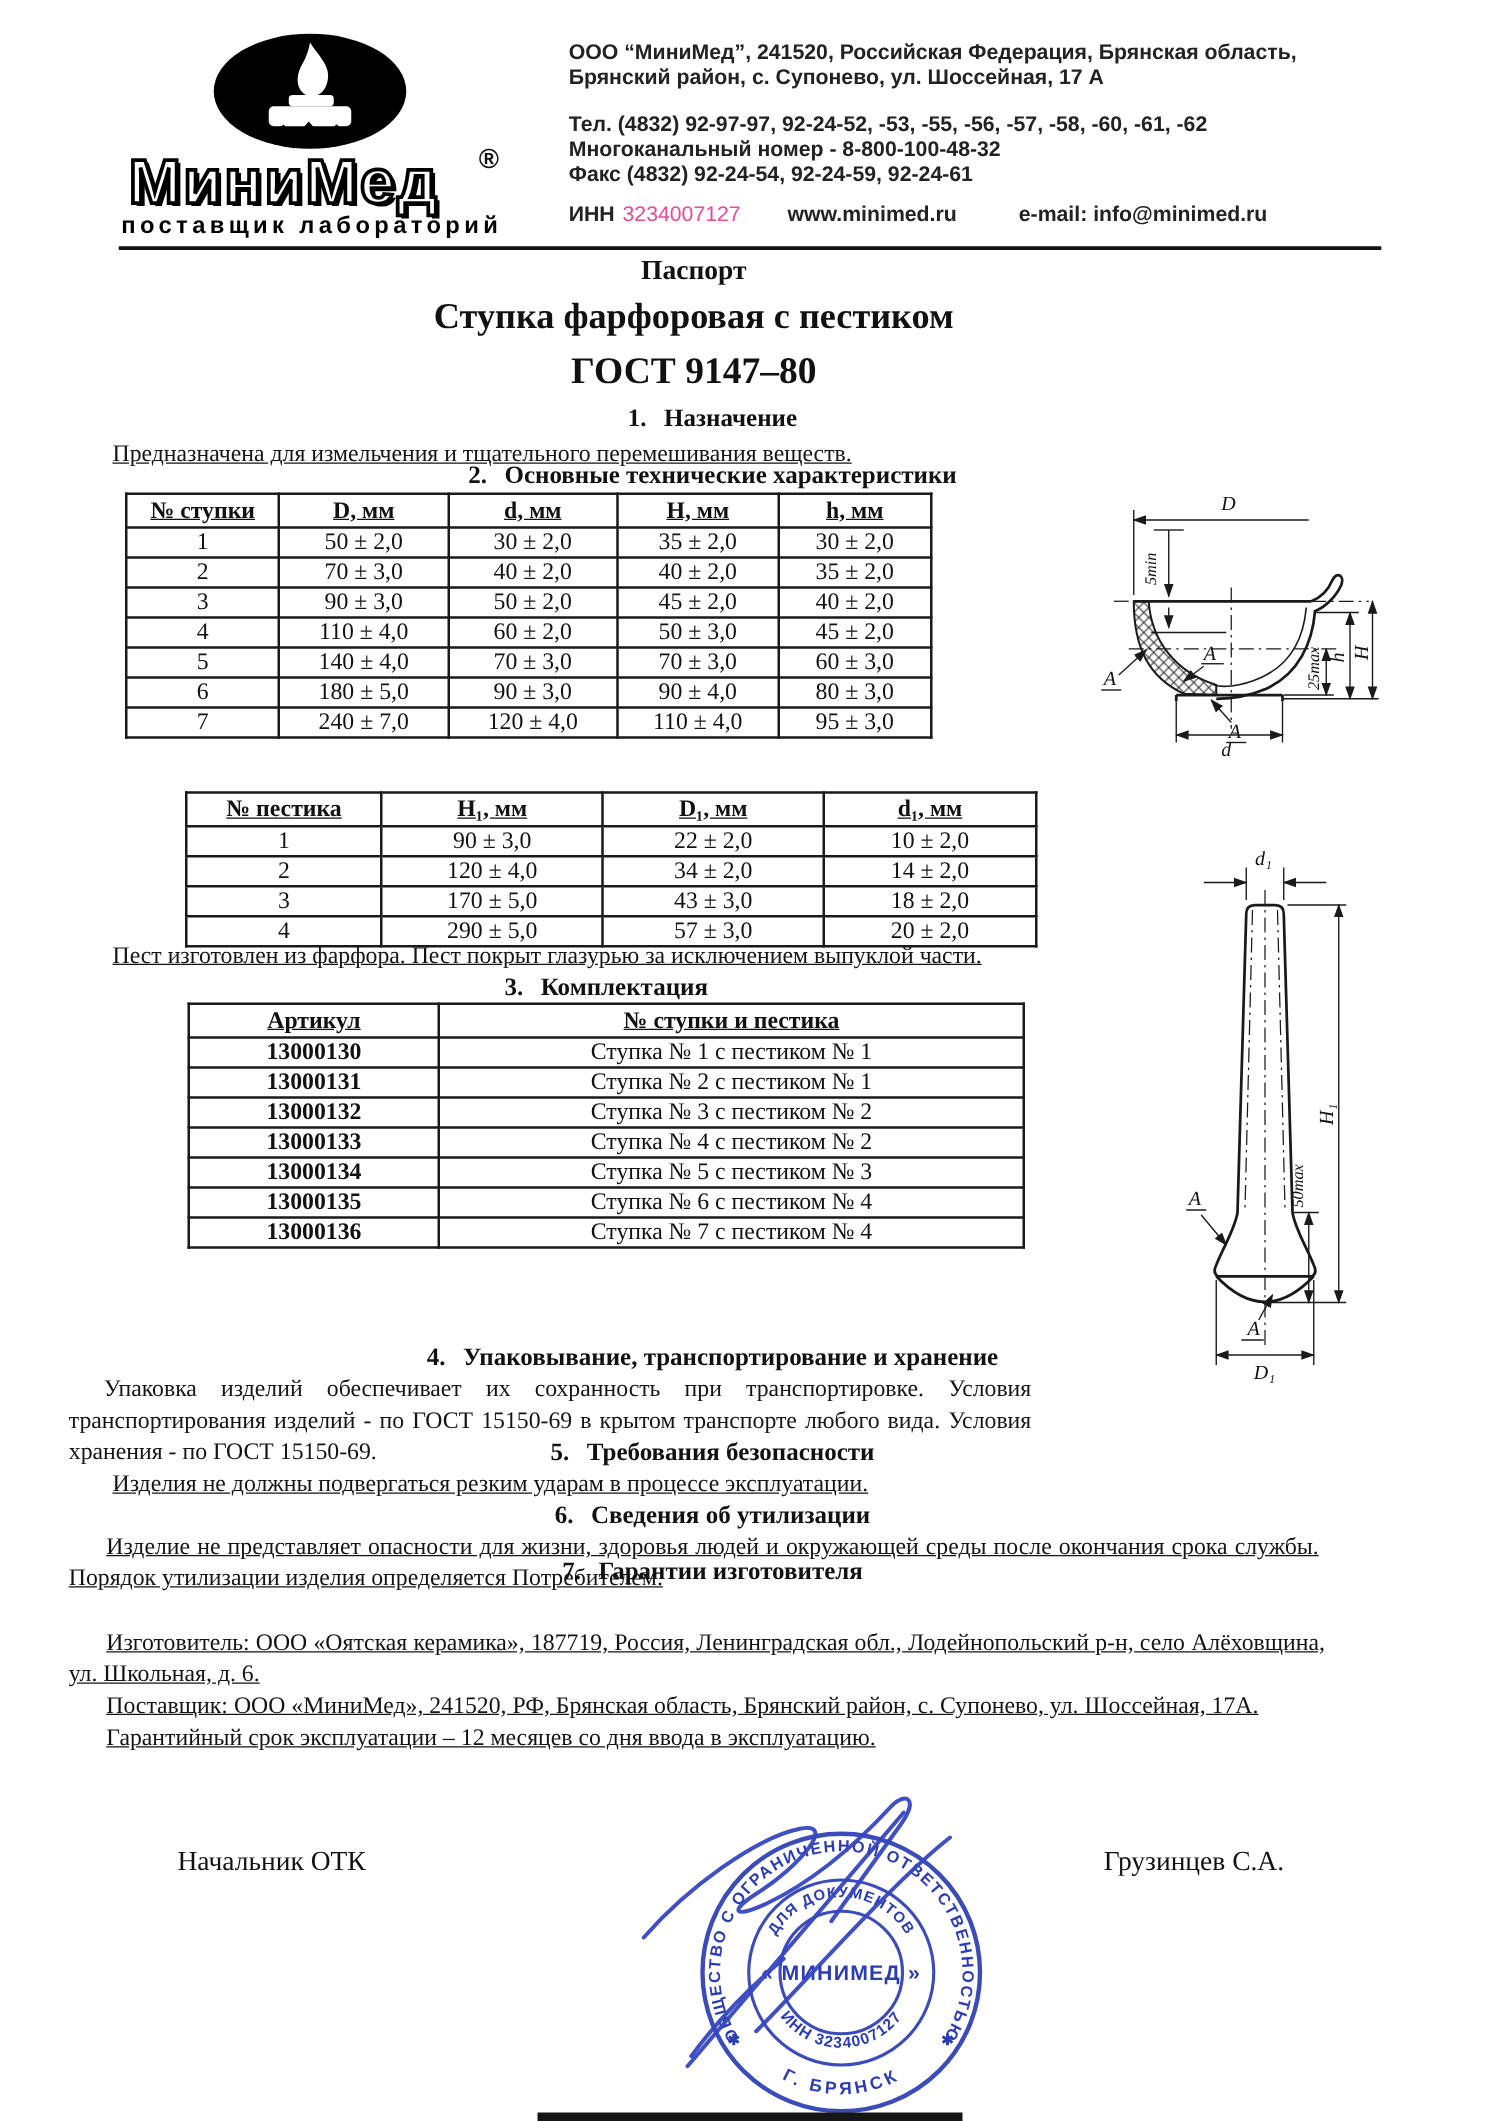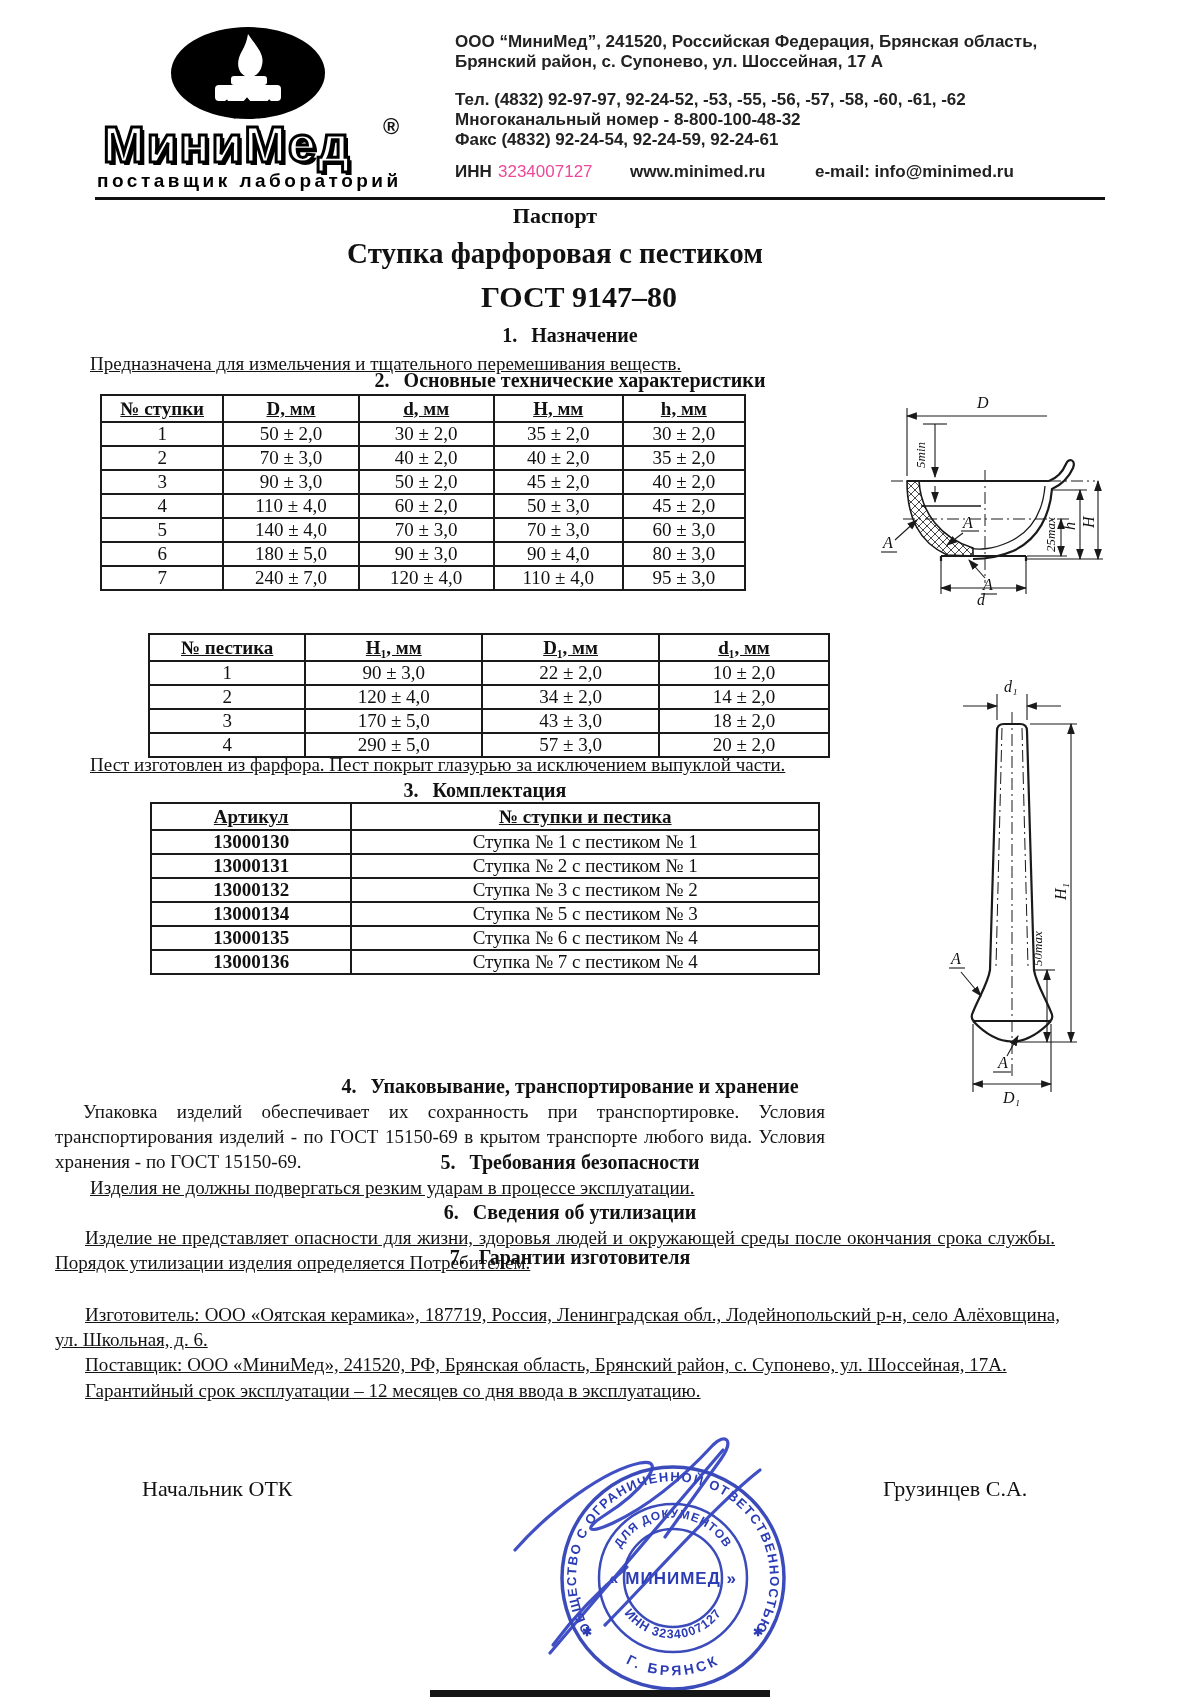--- a/index.html
+++ b/index.html
@@ -63,21 +63,21 @@
   </div>
   <div class="abs hd" style="left:455px;top:162px;">ИНН</div>
   <div class="abs hd" style="left:498px;top:162px;font-weight:normal;color:#ec4899;">3234007127</div>
   <div class="abs hd" style="left:630px;top:162px;">www.minimed.ru</div>
   <div class="abs hd" style="left:815px;top:162px;">e-mail: info@minimed.ru</div>
 
   <div class="rule" style="top:197px;"></div>
 
   <div class="abs ctr title2" style="left:0;top:237px;width:1110px;">Ступка фарфоровая с пестиком</div>
   <div class="abs ctr title1" style="left:0;top:203px;width:1110px;">Паспорт</div>
-  <div class="abs ctr title3" style="left:0;top:280px;width:1110px;padding-left:24px;">ГОСТ 9147–80</div>
+  <div class="abs ctr title3" style="left:0;top:280px;width:1110px;">ГОСТ 9147–80</div>
 
   <div class="abs ctr sech" style="left:0;top:324px;width:1140px;">
     <span class="num">1.</span><span>Назначение</span>
   </div>
   <div class="abs body ind" style="left:60px;top:351px;width:1040px;">Предназначена для измельчения и тщательного перемешивания веществ.</div>
 
   <div class="abs ctr sech" style="left:0;top:369px;width:1140px;">
     <span class="num">2.</span><span>Основные технические характеристики</span>
   </div>
 
@@ -306,20 +306,24 @@
           <td class="b">13000130</td>
           <td>Ступка № 1 с пестиком № 1</td>
         </tr>
     <tr>
           <td class="b">13000131</td>
           <td>Ступка № 2 с пестиком № 1</td>
         </tr>
     <tr>
           <td class="b">13000132</td>
           <td>Ступка № 3 с пестиком № 2</td>
+        </tr>
+    <tr>
+          <td class="b">13000133</td>
+          <td>Ступка № 4 с пестиком № 2</td>
         </tr>
     <tr>
           <td class="b">13000134</td>
           <td>Ступка № 5 с пестиком № 3</td>
         </tr>
     <tr>
           <td class="b">13000135</td>
           <td>Ступка № 6 с пестиком № 4</td>
         </tr>
     <tr>

